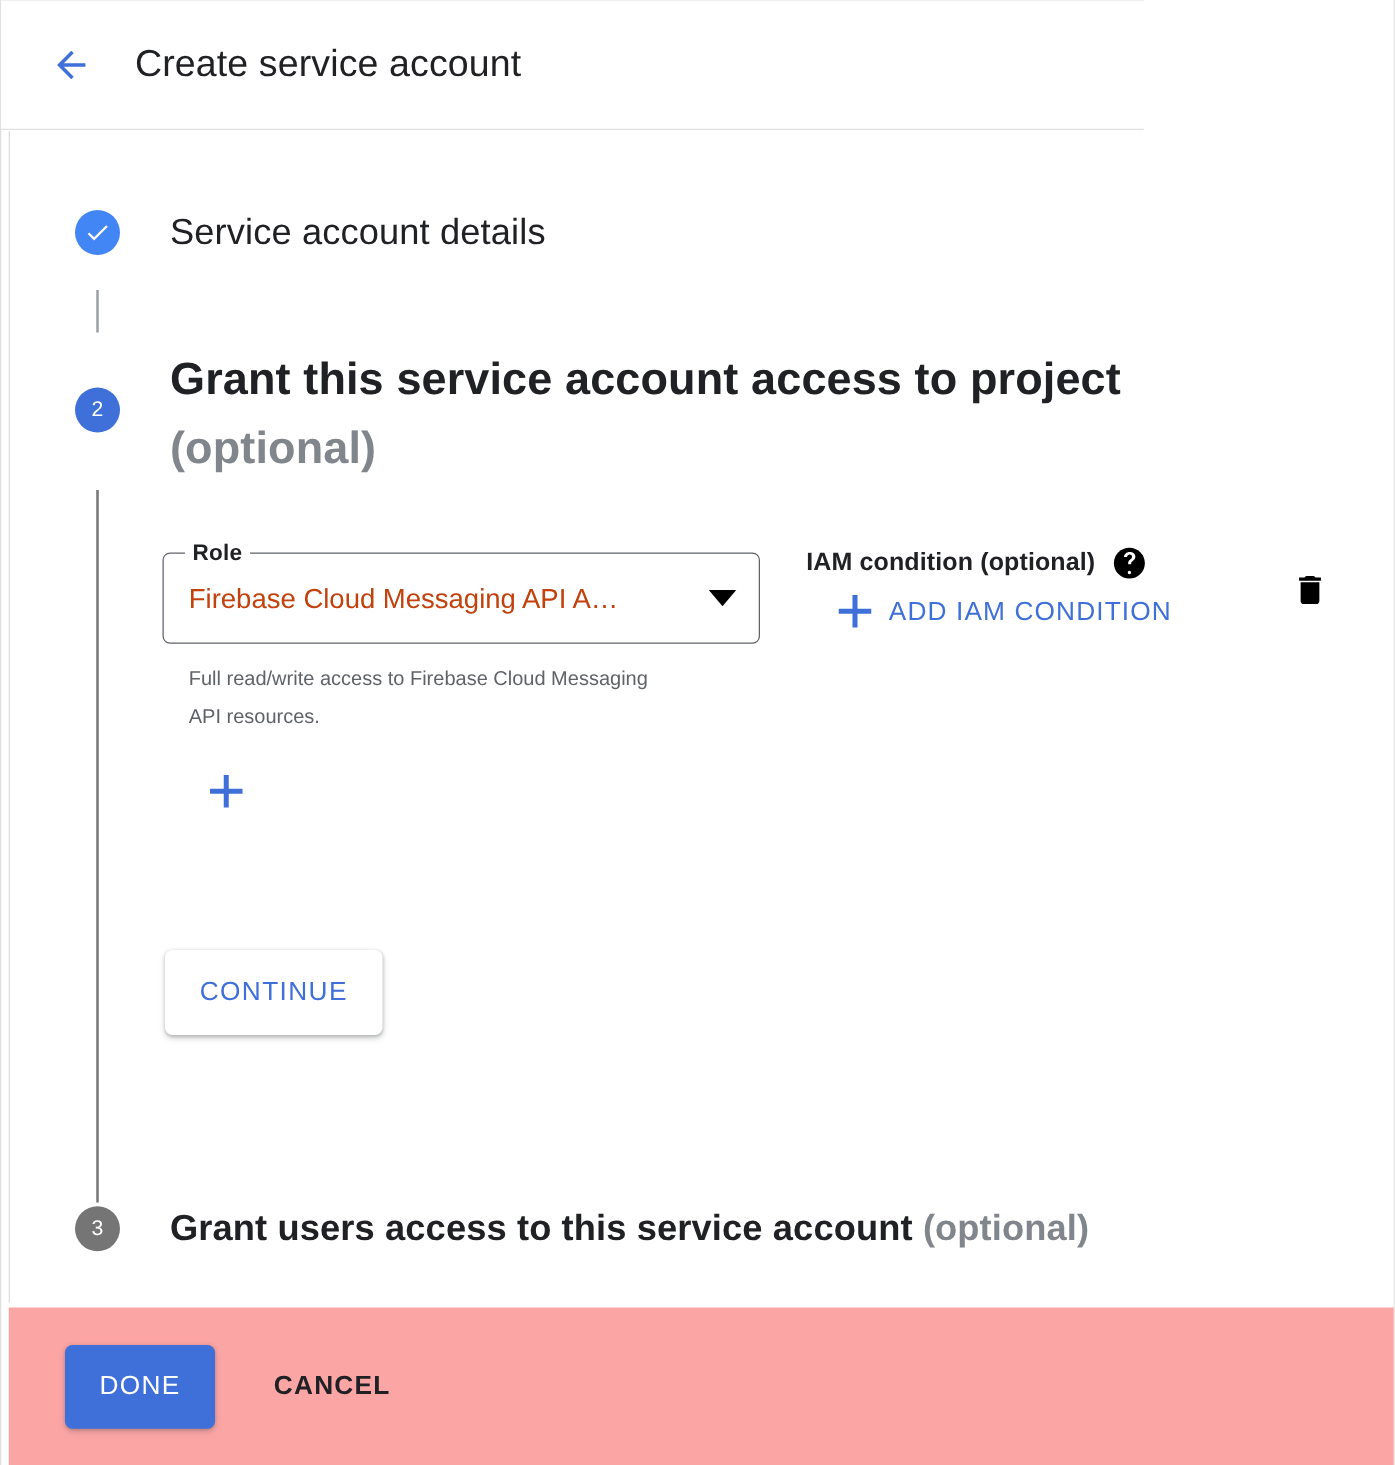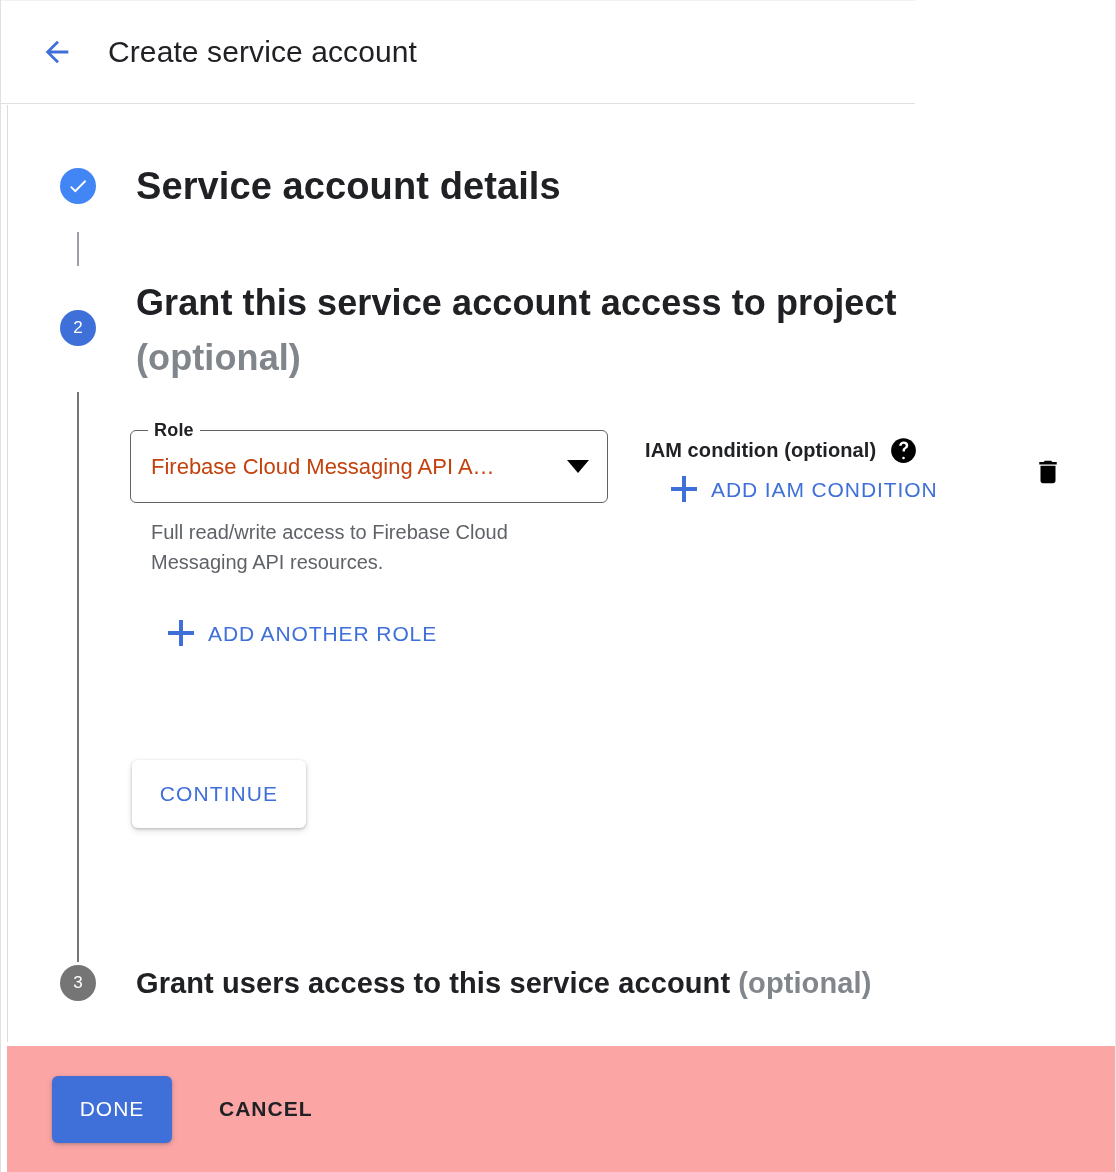--- a/index.html
+++ b/index.html
@@ -109,22 +109,22 @@
   .connector {
     position: absolute;
     width: 2px;
     background: #757575;
   }
 
   
   #step1 { left: 53px; top: 63px; }
   #step1 .step-title {
     margin-left: 40px;
-    font-size: 38px;
-    font-weight: 700;
+    font-size: 29px;
+    font-weight: 400;
     color: #202124;
     line-height: 36px;
     letter-spacing: 0.1px;
     white-space: nowrap;
   }
   #connector1 { left: 70px; top: 127px; height: 34px; background:#9aa0a6; }
 
   
   #step2 { left: 53px; top: 170px; }
   #step2-circlewrap {
@@ -173,21 +173,21 @@
 
   
   .field-row {
     position: relative;
     margin-top: 30px;
     height: 180px;
   }
   .select-wrap {
     position: absolute;
     left: 2px;
-    top: 0;
+    top: 12px;
     width: 478px;
   }
   .outlined-select {
     position: relative;
     height: 73px;
     border: 1px solid #5f6368;
     border-radius: 6px;
     box-sizing: border-box;
     display: flex;
     align-items: center;
@@ -219,21 +219,21 @@
     width: 0; height: 0;
     border-left: 11px solid transparent;
     border-right: 11px solid transparent;
     border-top: 13px solid #000;
     margin-left: 12px;
     flex: 0 0 auto;
   }
   .helper {
     margin-top: 14px;
     margin-left: 21px;
-    font-size: 20px;
+    font-size: 16px;
     line-height: 30px;
     color: #5f6368;
     max-width: 370px;
   }
 
   .iam-col {
     position: absolute;
     left: 517px;
     top: 6px;
     width: 360px;
@@ -444,21 +444,20 @@
         </div>
 
         <div class="trash">
           <svg width="30" height="30" viewBox="0 0 24 24" aria-hidden="true">
             <path d="M6 19c0 1.1.9 2 2 2h8c1.1 0 2-.9 2-2V7H6v12zM19 4h-3.5l-1-1h-5l-1 1H5v2h14V4z" fill="#000000"></path>
           </svg>
         </div>
 
         <button class="text-btn" id="add-another-role">
           <span class="plus"></span>
-          <span>ADD ANOTHER ROLE</span>
         </button>
 
         <button class="continue-btn">CONTINUE</button>
       </div>
 
     </div>
 
     <div class="step-row" id="step3">
       <div class="circle pending">3</div>
       <div class="step-title">

